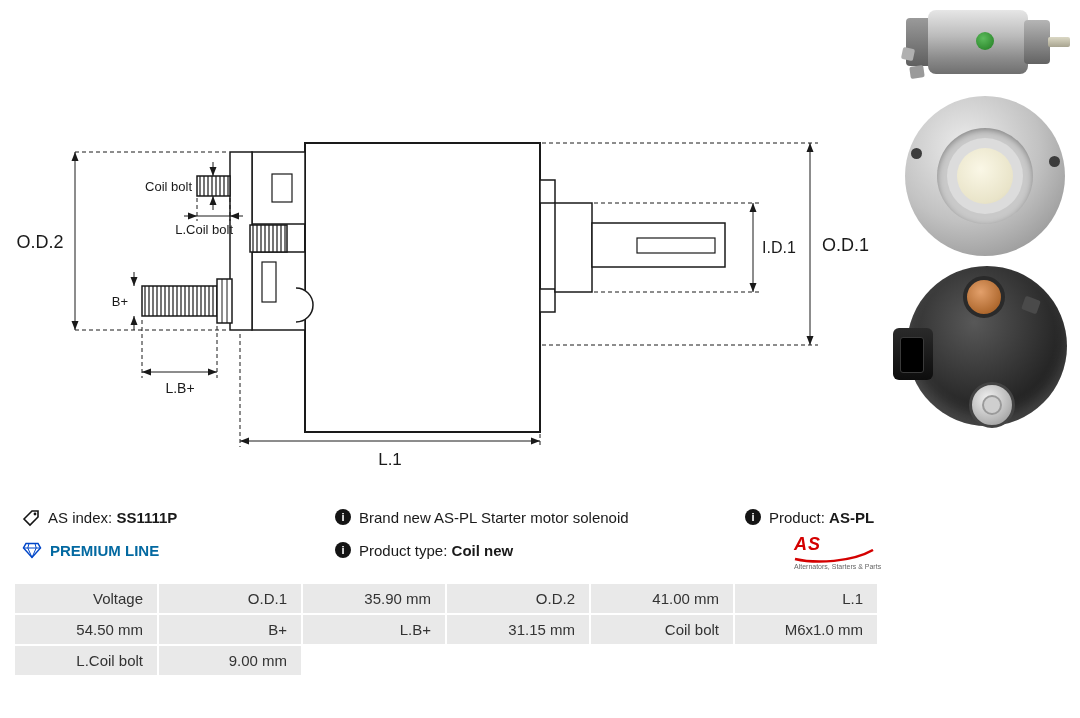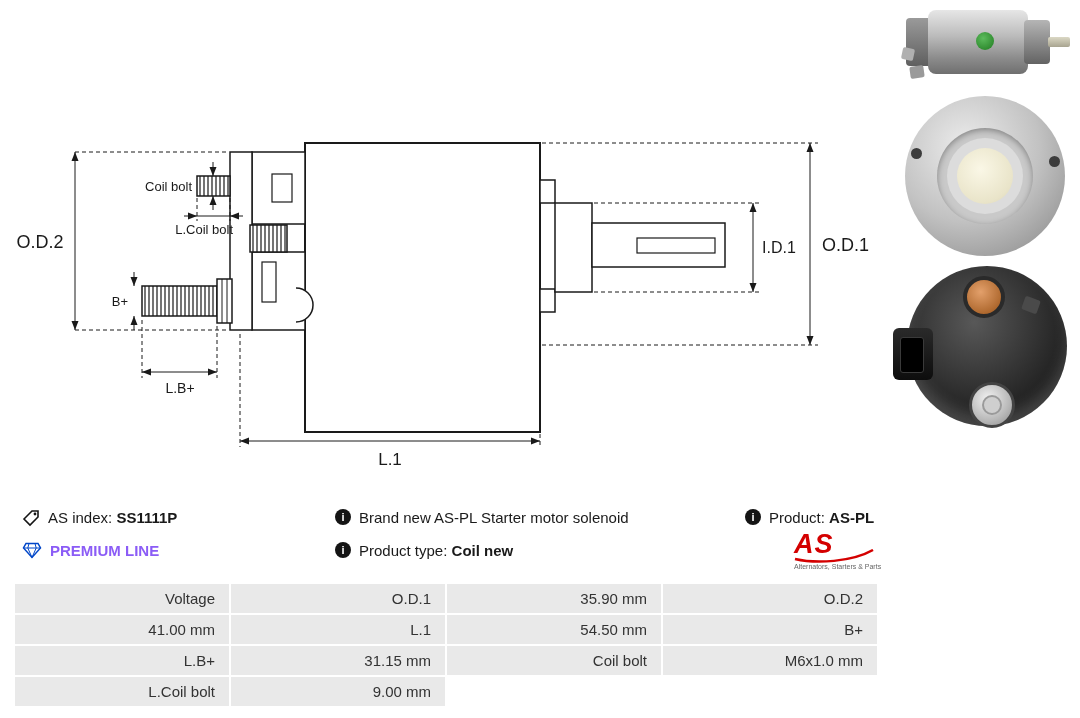--- a/index.html
+++ b/index.html
@@ -41,32 +41,32 @@
   .p3-conn-in{left:7px;top:73px;width:22px;height:34px;background:#000;border-radius:3px;border:1px solid #3a3a3a;}
 
   
   .info-item{position:absolute;display:flex;align-items:flex-start;gap:8px;font-size:15px;white-space:nowrap;}
   .ii-1{left:22px;top:509px;}
   .ii-2{left:335px;top:509px;}
   .ii-3{left:745px;top:509px;}
   .ii-4{left:22px;top:542px;}
   .ii-5{left:335px;top:542px;}
   .info-item b{font-weight:bold;}
-  .premium{color:#8b5cf6;font-weight:bold;}
+  .premium{color:#0369a1;font-weight:bold;}
   .info-icon{display:inline-block;width:16px;height:16px;border-radius:50%;background:#141414;color:#fff;
     font-size:11px;font-weight:bold;line-height:16px;text-align:center;flex:0 0 16px;}
   .as-logo{position:absolute;left:794px;top:530px;width:84px;text-align:left;}
   .as-logo-mark{position:relative;height:32px;}
-  .as-logo-text{font-size:27px;font-weight:bold;font-style:italic;color:#d40000;letter-spacing:1px;line-height:28px;}
+  .as-logo-text{font-size:18px;font-weight:bold;font-style:italic;color:#d40000;letter-spacing:1px;line-height:28px;}
   .as-swoosh{position:absolute;left:0;top:19px;}
   .as-logo-sub{font-size:7px;color:#666;margin-top:1px;white-space:nowrap;}
 
   
   .spec-table{position:absolute;left:15px;top:584px;width:862px;
-    display:grid;grid-template-columns:repeat(4,1fr);gap:2px;}
+    display:grid;grid-template-columns:repeat(6,1fr);gap:2px;}
   .spec-cell{background:#e9e9e9;height:29px;line-height:29px;text-align:right;
     padding-right:14px;font-size:15px;color:#333;box-sizing:border-box;}
 </style>
 </head>
 <body>
 
 <div class="drawing">
 <svg width="880" height="480" viewBox="0 0 880 480">
 
   <g stroke="#1a1a1a" fill="#fff">

